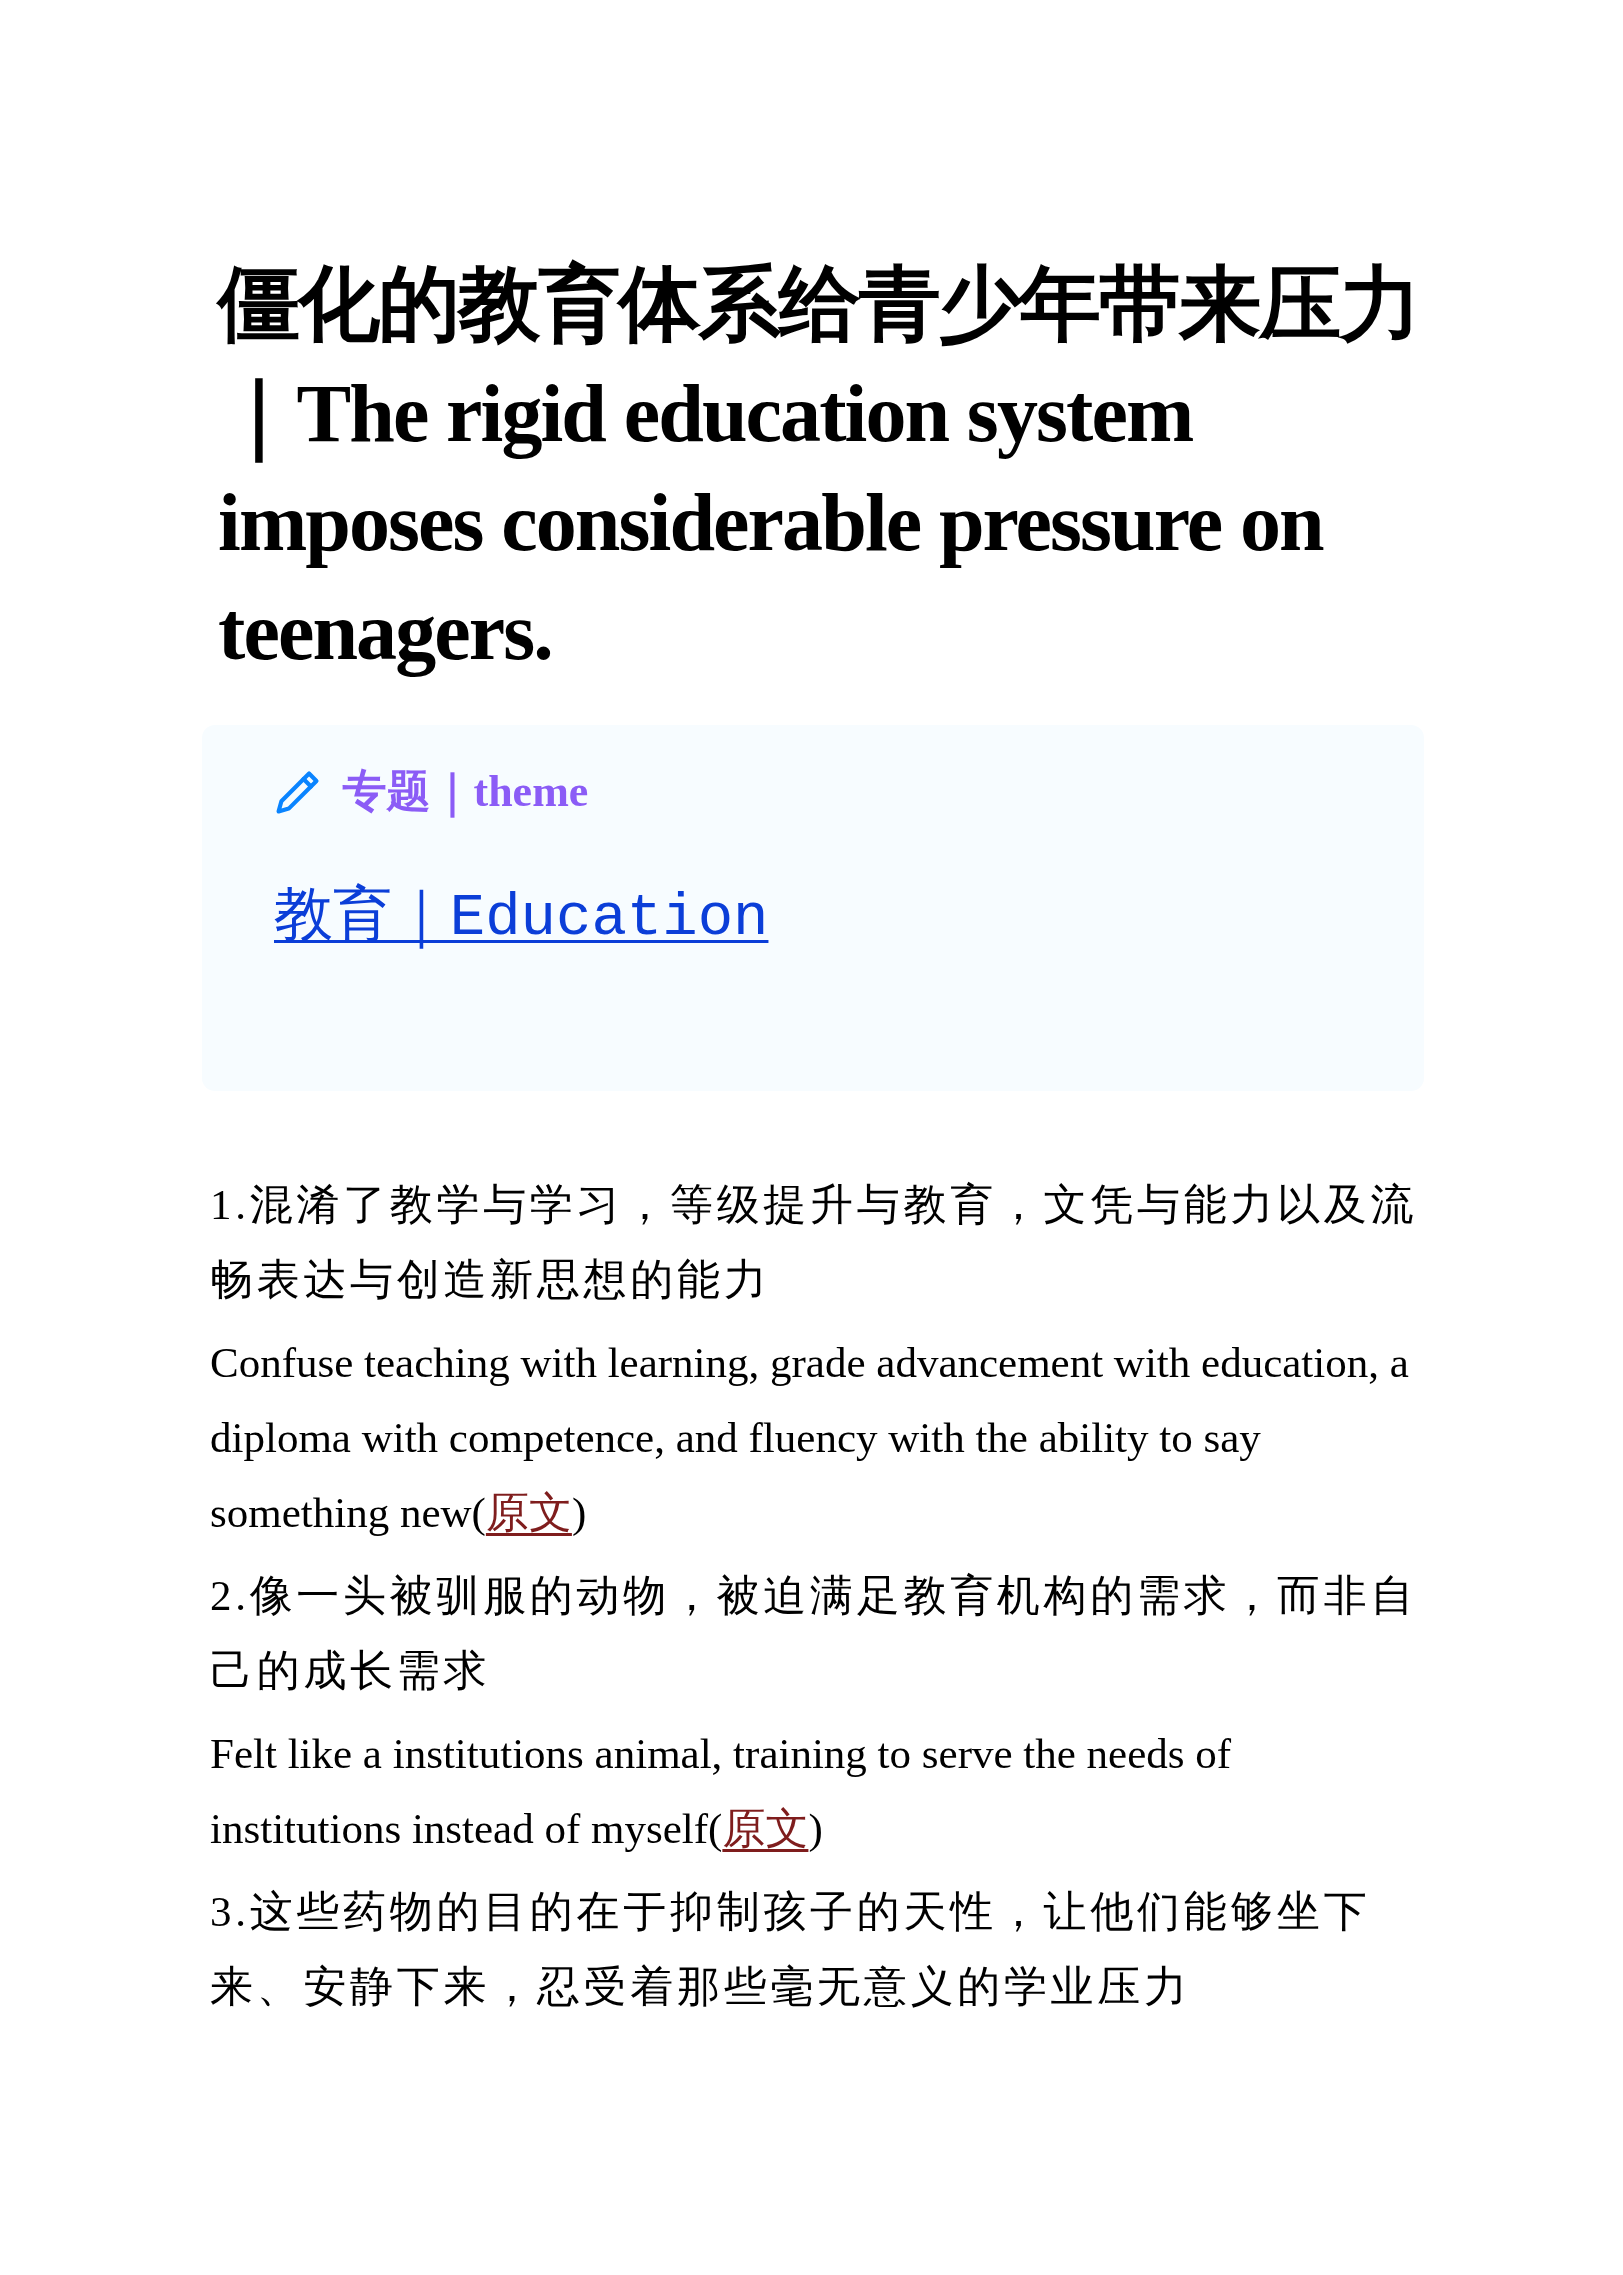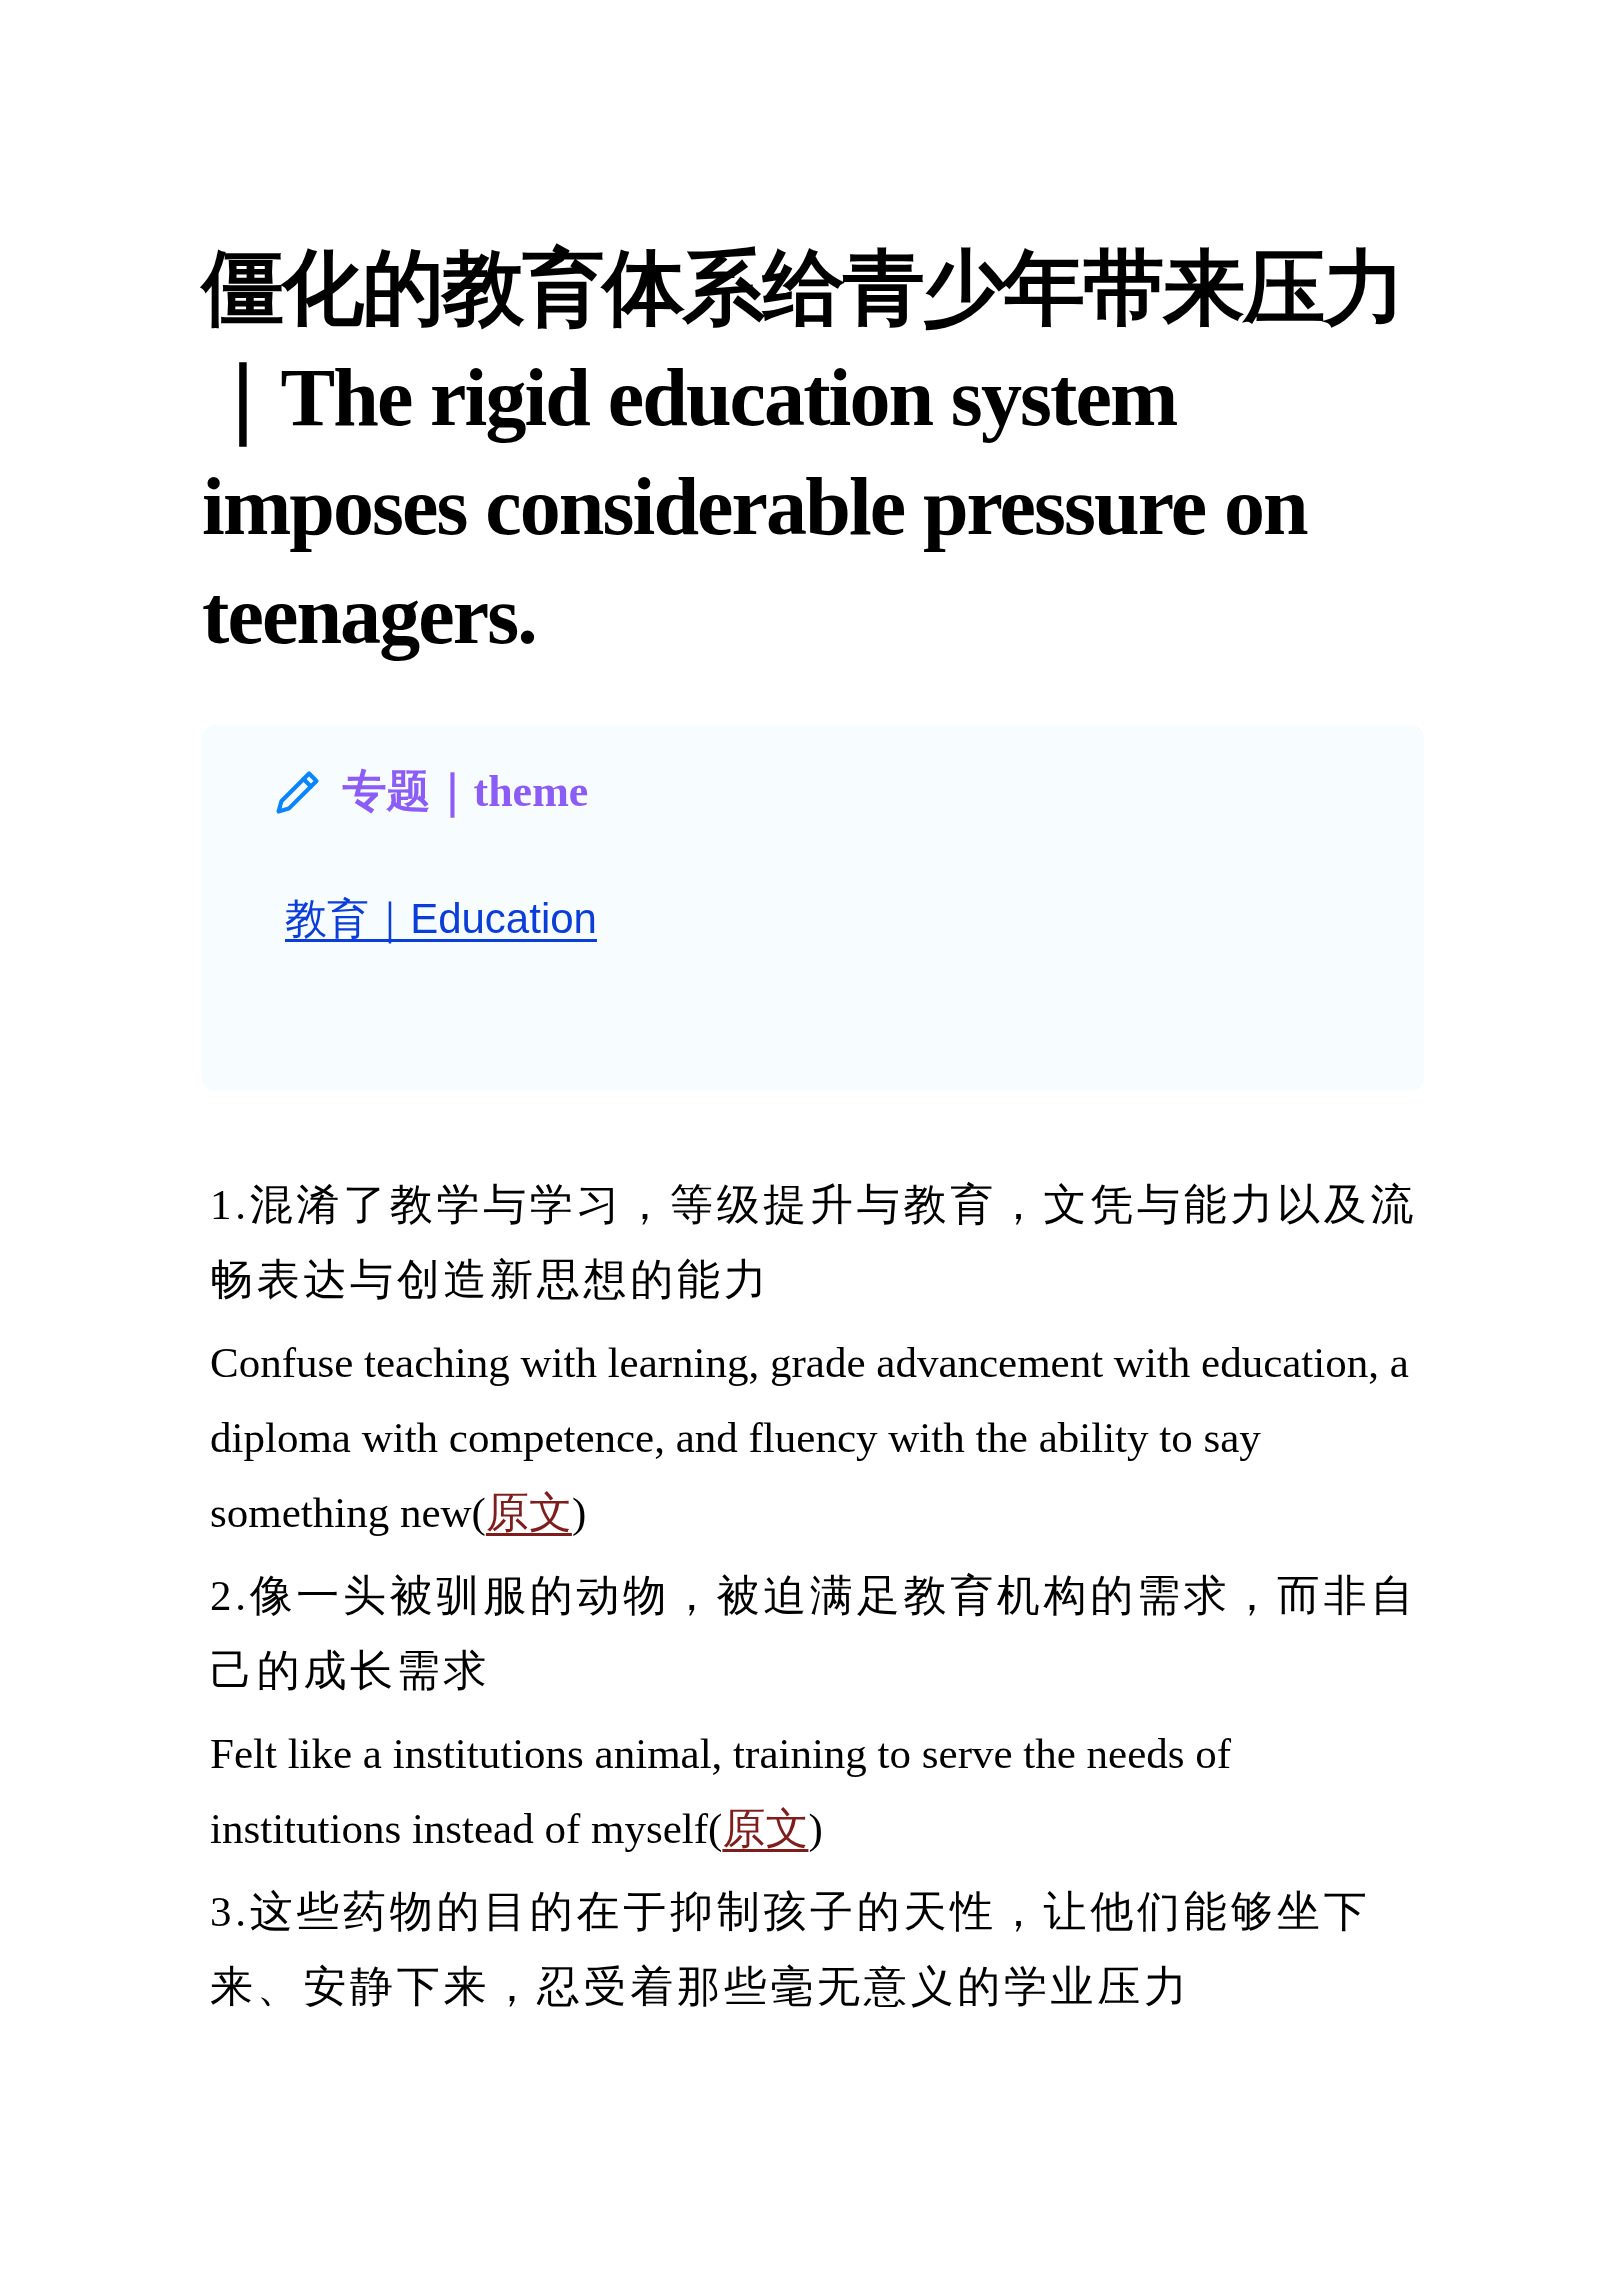--- a/index.html
+++ b/index.html
@@ -15,21 +15,21 @@
       font-family: "DejaVu Serif", "Liberation Serif", serif;
       color: #000000;
     }
     .page {
       position: absolute;
       left: 202px;
       top: 0;
       width: 1224px;
     }
     .title {
-      margin: 0;
+      margin: 16px;
       position: absolute;
       top: 234px;
       left: 0;
       width: 1234px;
       font-size: 82px;
       line-height: 109px;
       font-weight: bold;
       letter-spacing: -1.9px;
       font-family: "Liberation Serif", "DejaVu Serif", serif;
     }
@@ -57,24 +57,23 @@
     .theme-header .icon {
       width: 48px;
       height: 48px;
       margin-right: 20.4px;
       display: inline-block;
     }
     .theme-links {
       position: absolute;
       left: 72px;
       top: 156px;
-      font-size: 42px;
+      font-size: 59px;
       line-height: 76px;
-      font-family: Liberation Sans, sans-serif;
-      margin-left: 11px;
+      font-family: Liberation Mono, monospace;
     }
     .theme-links a {
       display: block;
       width: max-content;
       color: #0b3ed8;
       text-decoration: underline;
       text-decoration-thickness: 2.8px;
       text-underline-offset: 5.6px;
     }
     .body-text {

